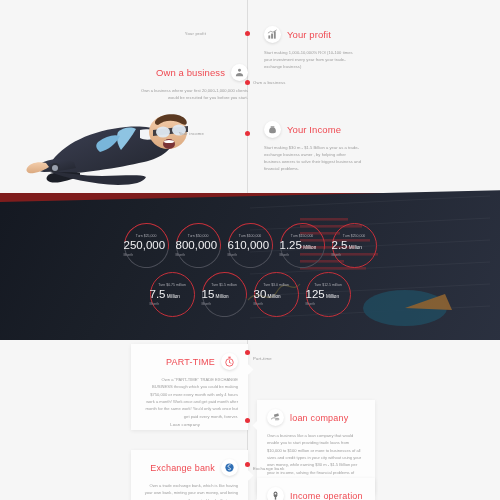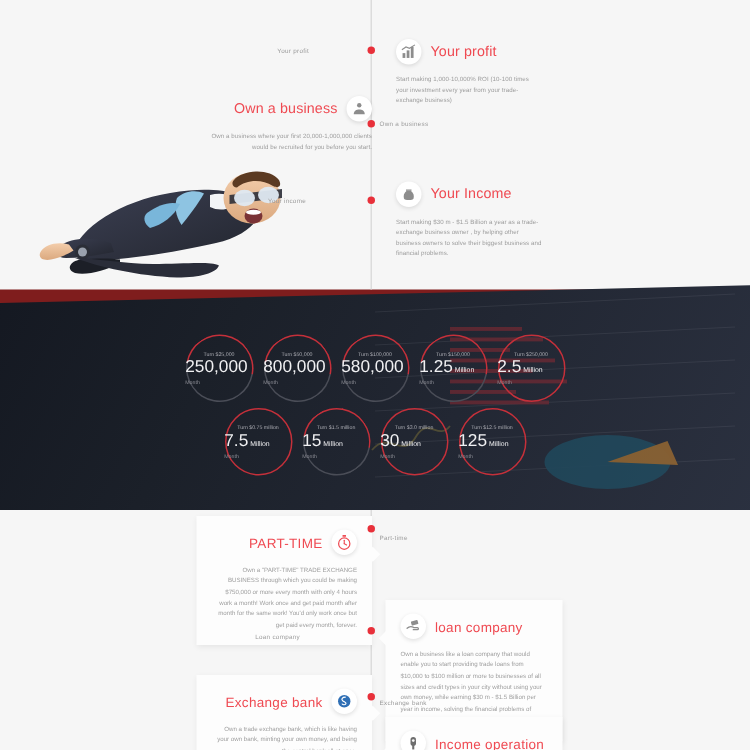--- a/index.html
+++ b/index.html
@@ -363,21 +363,21 @@
         </div>
         <div class="coin">
           <div class="ring" style="border-width: 1px; border-style: solid; border-color: rgb(197, 48, 58) rgb(197, 48, 58) rgb(74, 77, 87) rgb(74, 77, 87); border-image: initial; transform: rotate(-35deg);"></div>
           <div class="coin-turn">Turn $50,000</div>
           <div class="coin-val">800,000</div>
           <div class="coin-sub">Month</div>
         </div>
         <div class="coin">
           <div class="ring" style="border-width: 1px; border-style: solid; border-color: rgb(197, 48, 58) rgb(197, 48, 58) rgb(74, 77, 87) rgb(74, 77, 87); border-image: initial; transform: rotate(-35deg);"></div>
           <div class="coin-turn">Turn $100,000</div>
-          <div class="coin-val">580,000</div>
+          <div class="coin-val">610,000</div>
           <div class="coin-sub">Month</div>
         </div>
         <div class="coin">
           <div class="ring" style="border-width: 1px; border-style: solid; border-color: rgb(197, 48, 58) rgb(197, 48, 58) rgb(74, 77, 87) rgb(74, 77, 87); border-image: initial; transform: rotate(-35deg);"></div>
           <div class="coin-turn">Turn $150,000</div>
           <div class="coin-val">1.25<span class="unit"> Million</span></div>
           <div class="coin-sub">Month</div>
         </div>
         <div class="coin">
           <div class="ring" style="border: 1px solid rgb(197, 48, 58);"></div>

